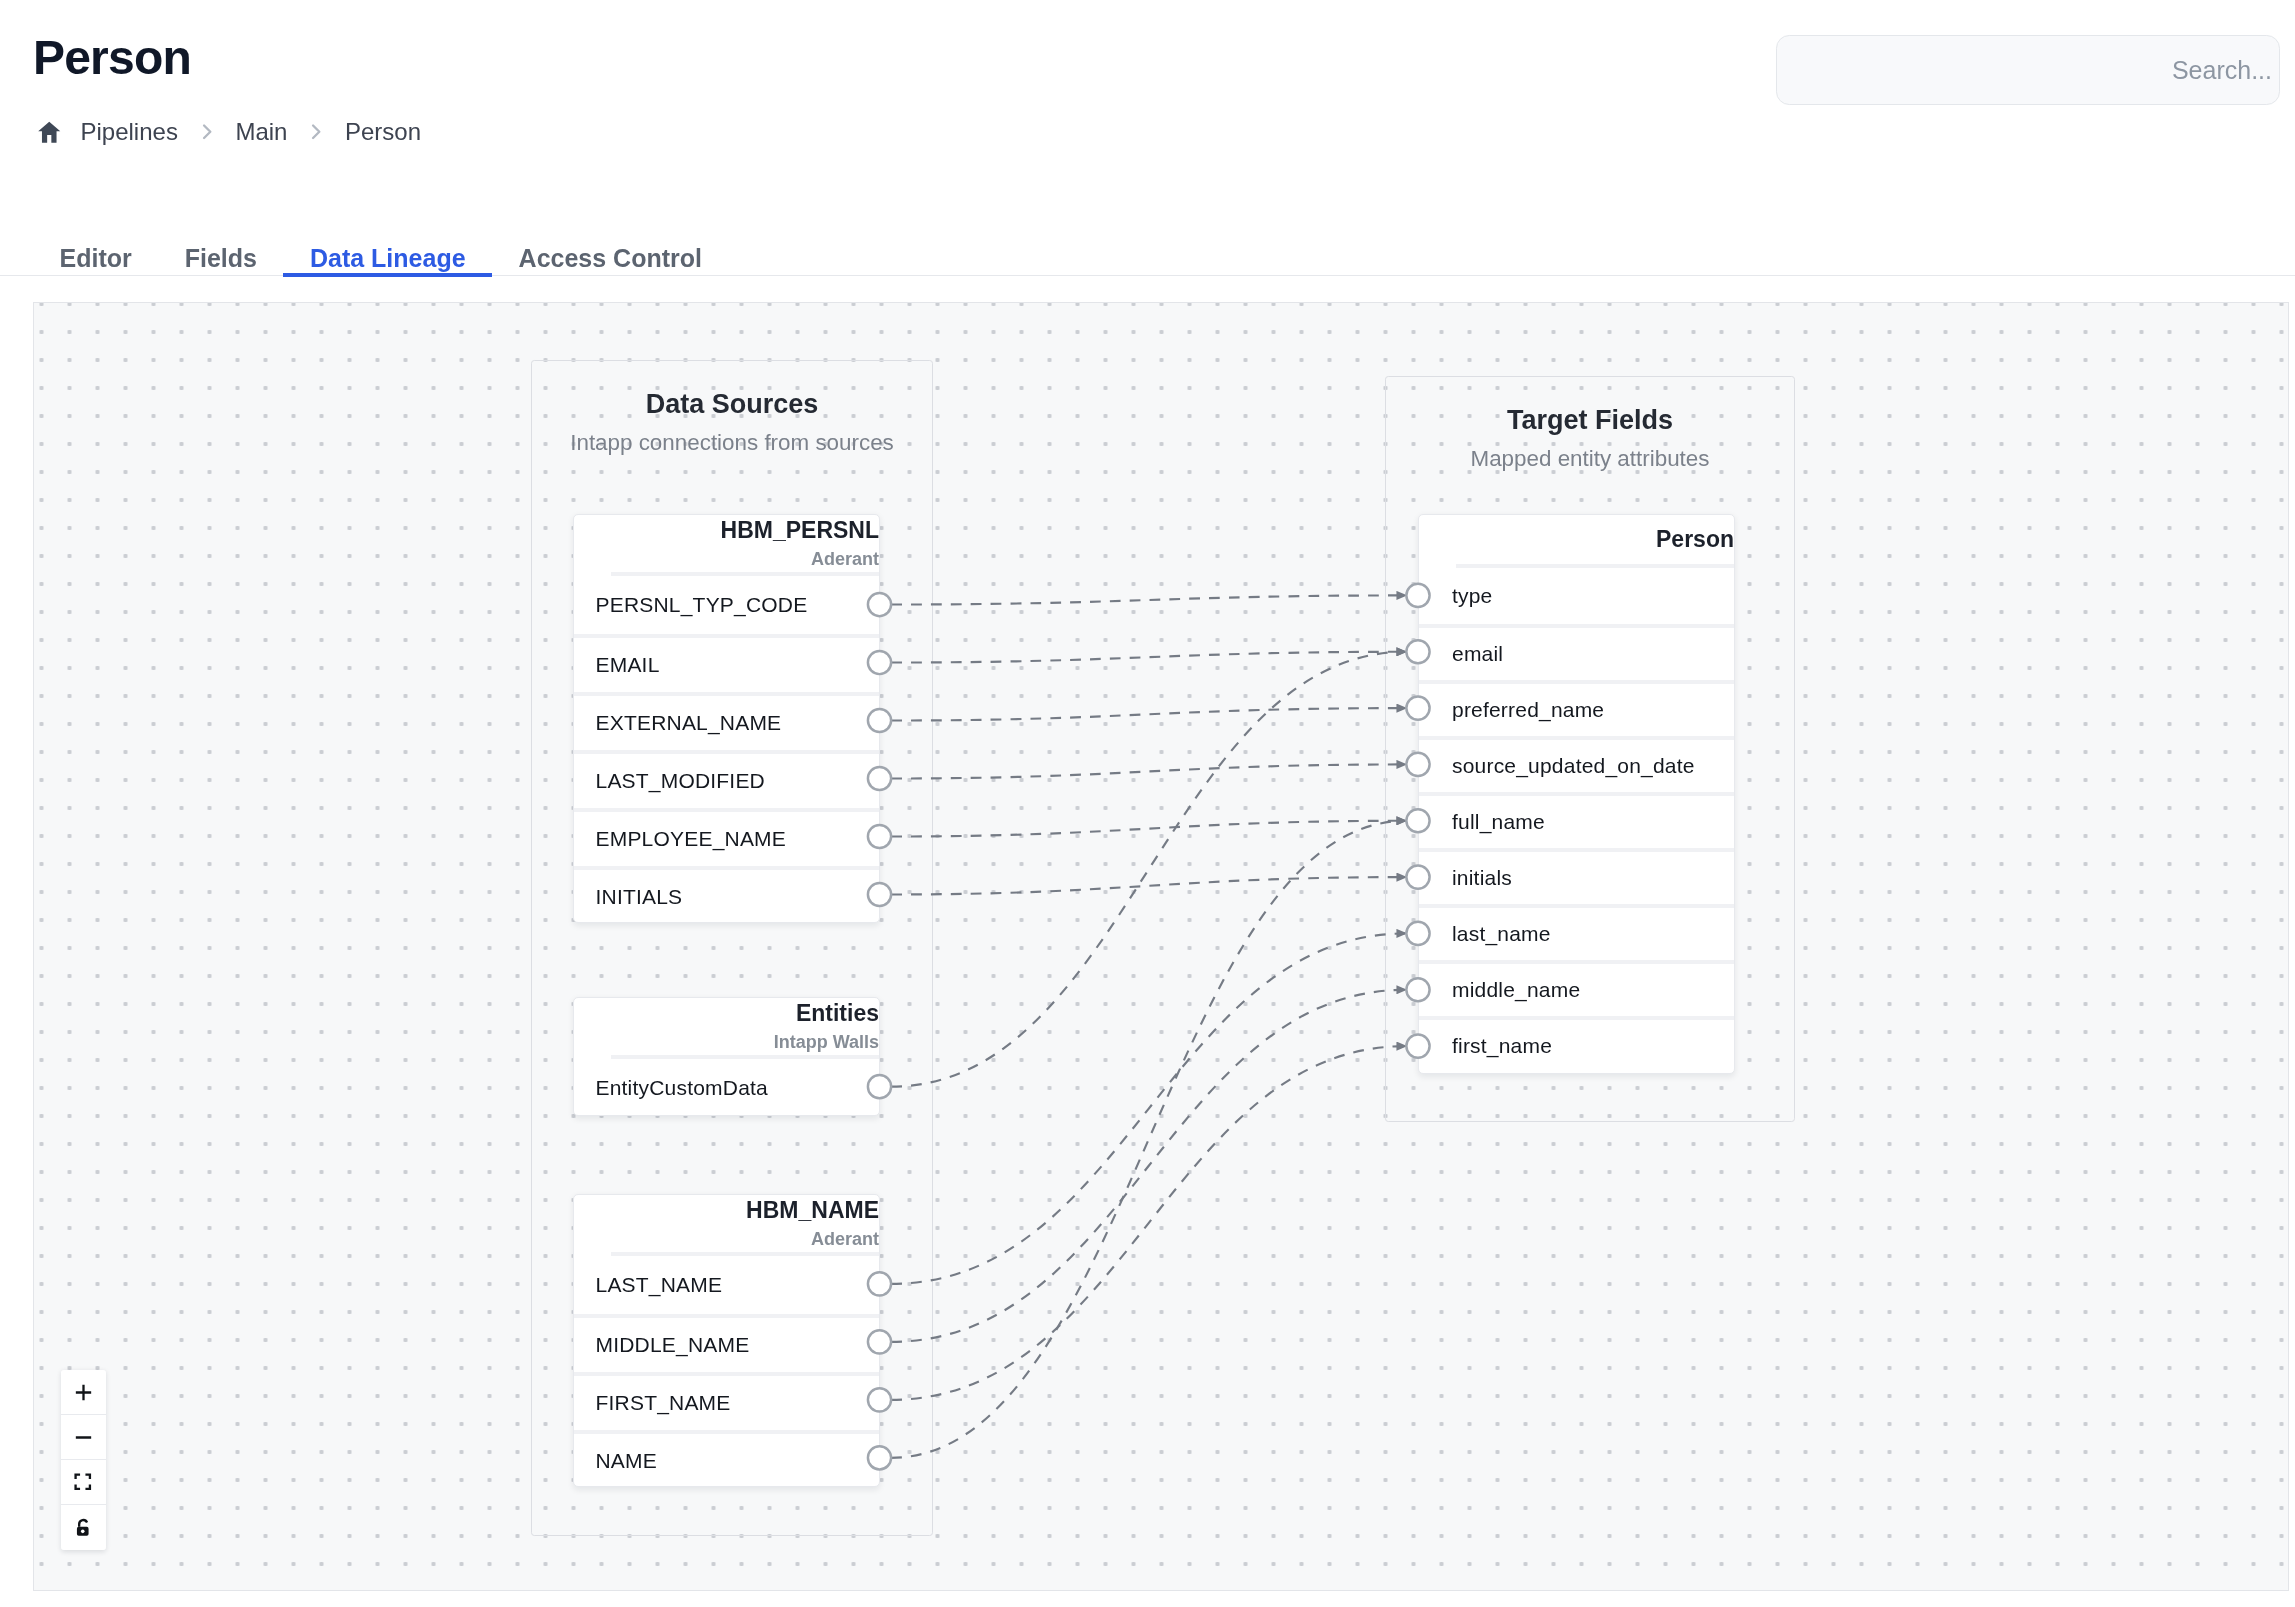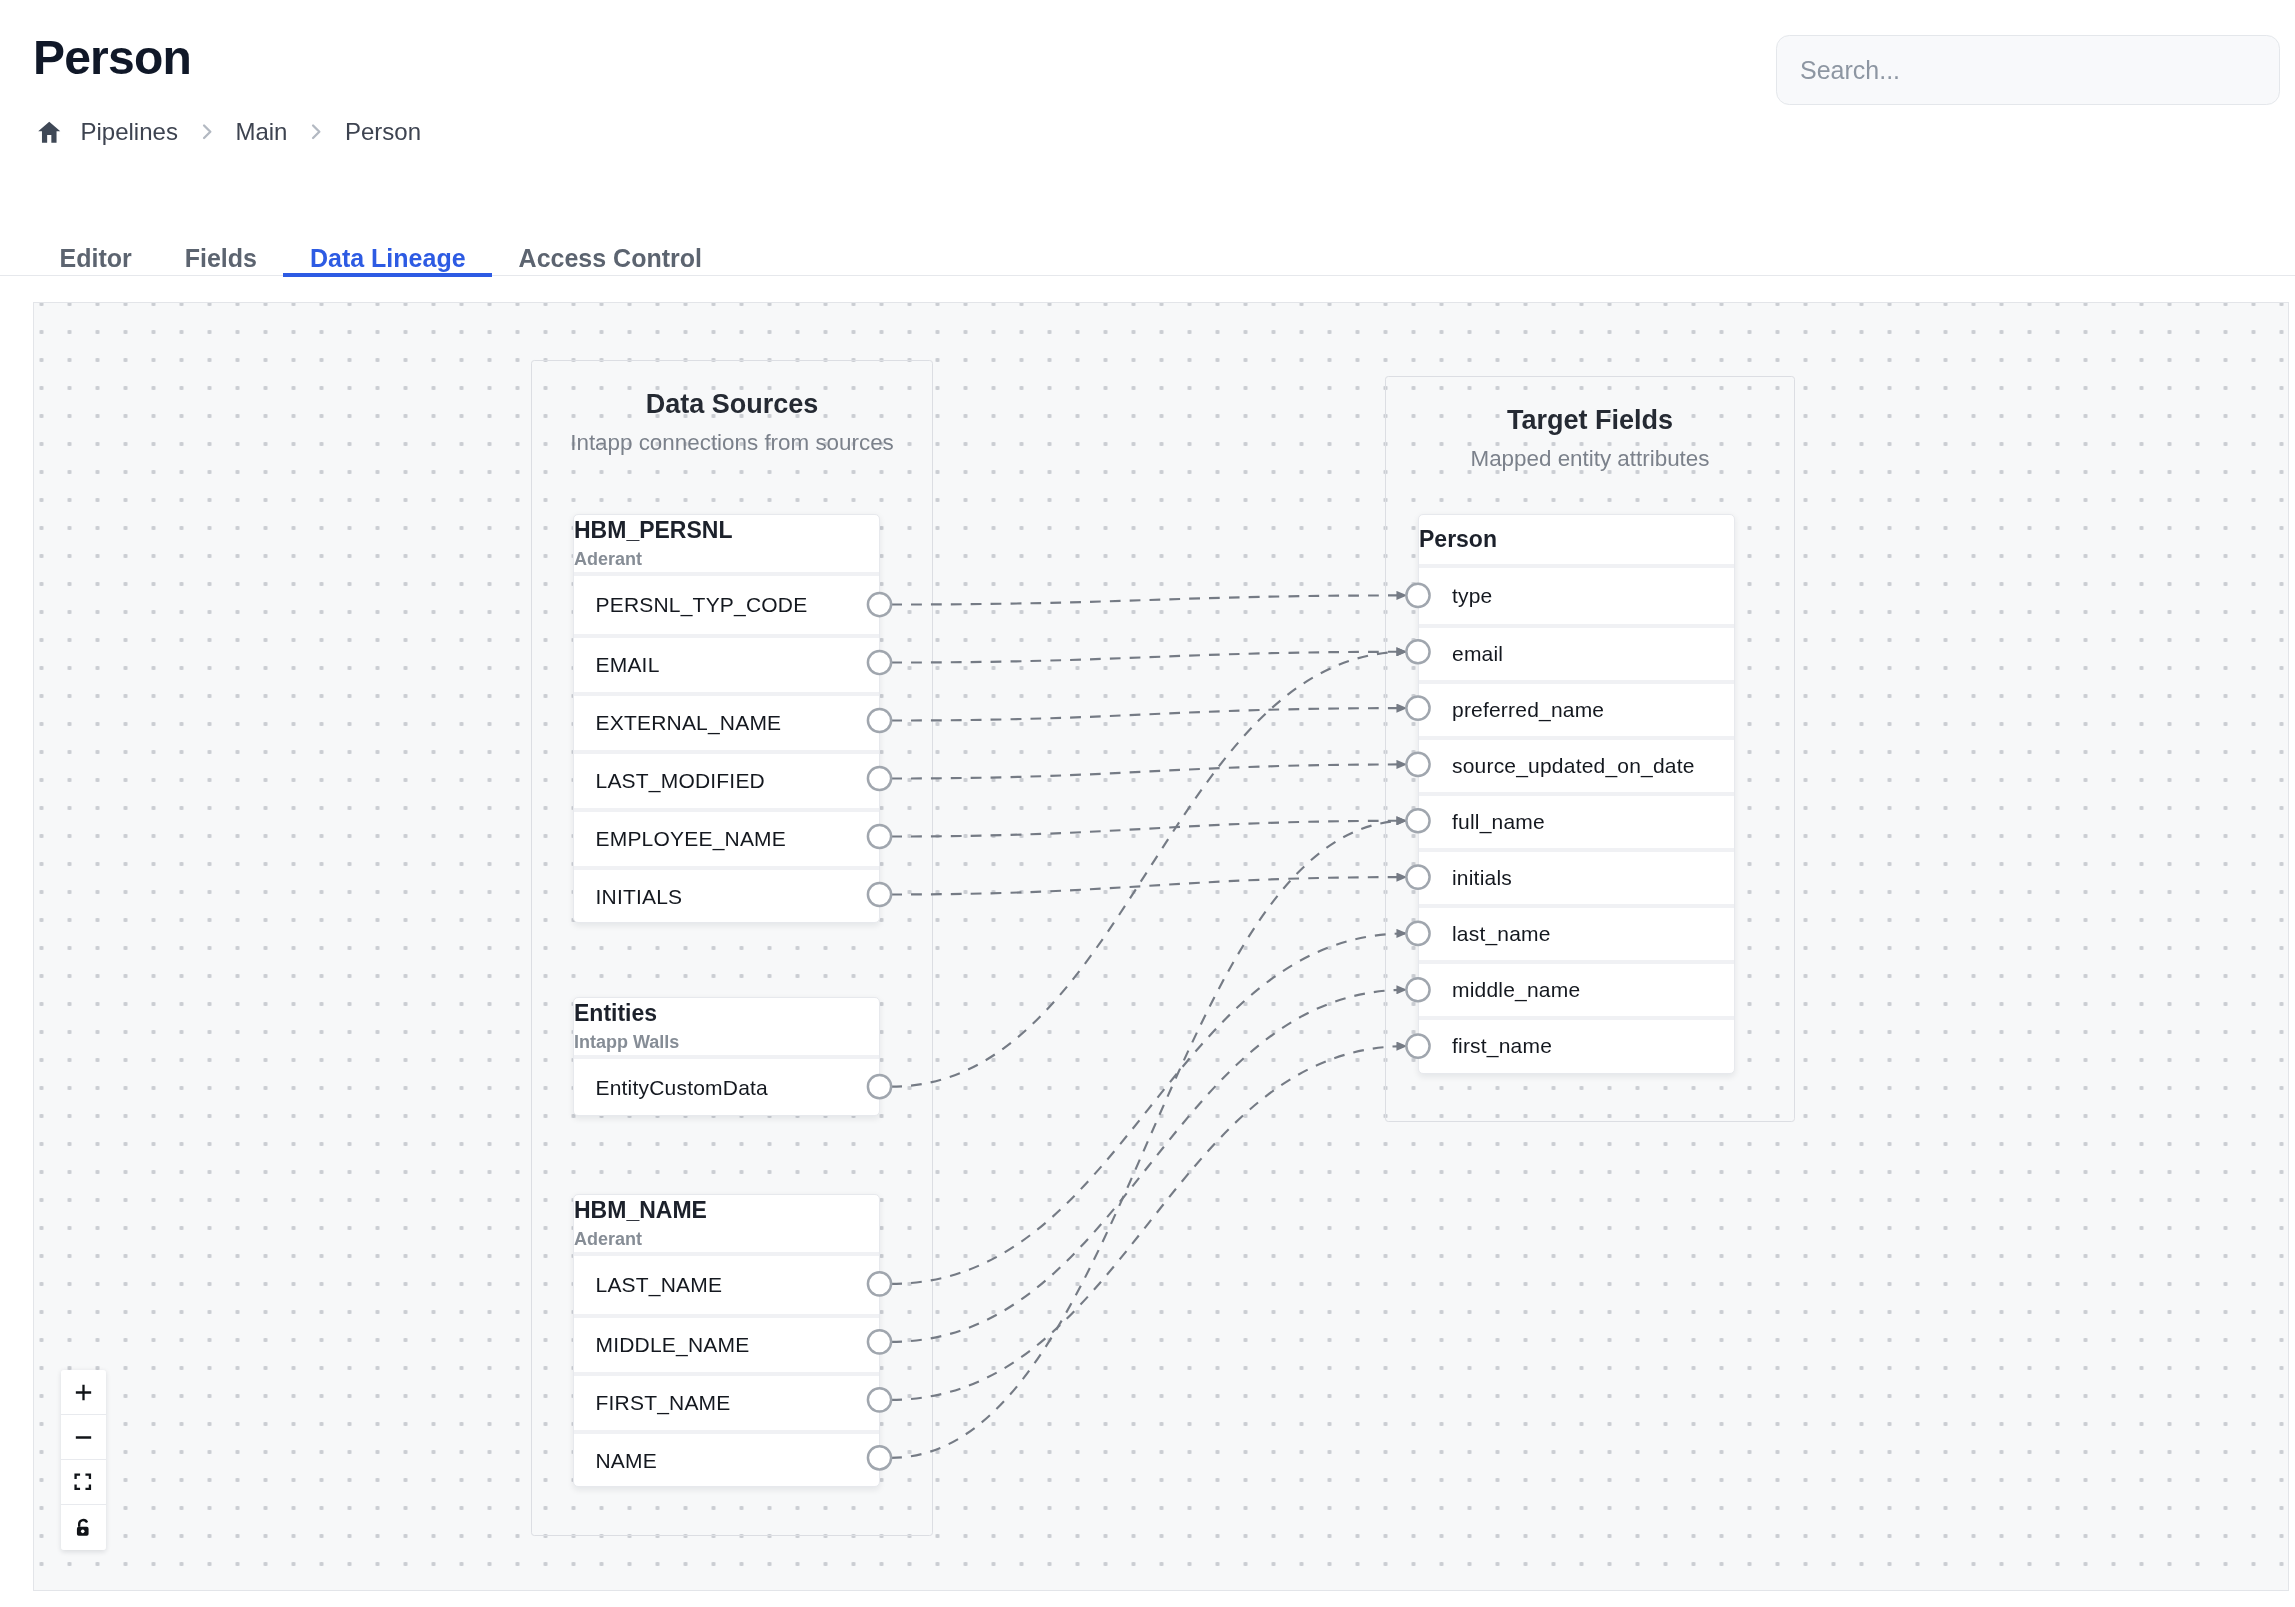--- a/index.html
+++ b/index.html
@@ -8,22 +8,22 @@
 
   
   .page-title{position:absolute;left:33px;top:30px;font-size:48px;font-weight:700;
               letter-spacing:-0.8px;color:#101828;}
   .breadcrumb{position:absolute;left:36px;top:118px;display:flex;align-items:center;
               gap:18px;font-size:24px;color:#3d4350;}
   .breadcrumb .crumb{cursor:pointer;}
   .crumb-sep{display:flex;align-items:center;}
   .search-wrap{position:absolute;right:15px;top:35px;}
   .search-input{width:504px;height:70px;box-sizing:border-box;border:1.7px solid #e4e7eb;
-                background:#f8f9fb;border-radius:13.3px;padding:0 23px;font-size:25px;
-                color:#334155;outline:none;font-family:inherit;}
+                background:#f8f9fb;border-radius:13.3px;padding:0 7px;font-size:25px;
+                color:#334155;outline:none;font-family:inherit;text-align:right;}
   .search-input::placeholder{color:#8d96a2;}
 
   
   .tabs{position:absolute;left:0;top:196px;width:2295px;height:80px;
         border-bottom:1.7px solid #e6e8ec;display:flex;align-items:flex-end;
         padding-left:33px;box-sizing:border-box;}
   .tab{display:flex;align-items:center;padding:0 26.5px;margin-bottom:-1.7px;
        font-size:25px;font-weight:600;color:#5c6470;cursor:pointer;
        border-bottom:4.1px solid transparent;}
   .tab.active{color:#2d5be3;border-bottom-color:#2d5be3;}
@@ -34,21 +34,21 @@
           background-image:radial-gradient(circle,#cbced3 2px,transparent 2.4px);
           background-size:28px 28px;background-position:21.5px 15px;}
   .group{position:absolute;border:1.7px solid #dcdee3;border-radius:3.3px;z-index:1;
          text-align:center;box-sizing:border-box;}
   .group-title{margin-top:28px;font-size:27px;font-weight:700;color:#252a33;}
   .group-subtitle{margin-top:10px;font-size:22.4px;color:#7b818b;}
 
   .node{position:absolute;z-index:2;background:#ffffff;border:0.8px solid #e7e9ed;
         border-radius:5px;box-shadow:0 2.5px 6.6px rgba(18,24,38,.08);box-sizing:border-box;}
   .node-head{box-sizing:border-box;display:flex;flex-direction:column;justify-content:center;
-             align-items:flex-start;border-bottom:4.1px solid #f0f1f4;}
+             align-items:flex-end;border-bottom:4.1px solid #f0f1f4;margin-left:37px;}
   .node-title{font-size:23px;font-weight:700;color:#1c212b;}
   .node-subtitle{margin-top:5px;font-size:18px;font-weight:600;color:#868d96;}
   .row{box-sizing:border-box;display:flex;align-items:center;font-size:21px;
        color:#14181f;letter-spacing:0.2px;}
   .row + .row{border-top:4.1px solid #f0f1f4;}
   .node.ports-right .row{padding-left:21.5px;padding-right:36px;}
   .node.ports-left  .row{padding-left:33px;padding-right:20px;}
 
   #edges{position:absolute;left:0;top:0;z-index:3;pointer-events:none;}
 

